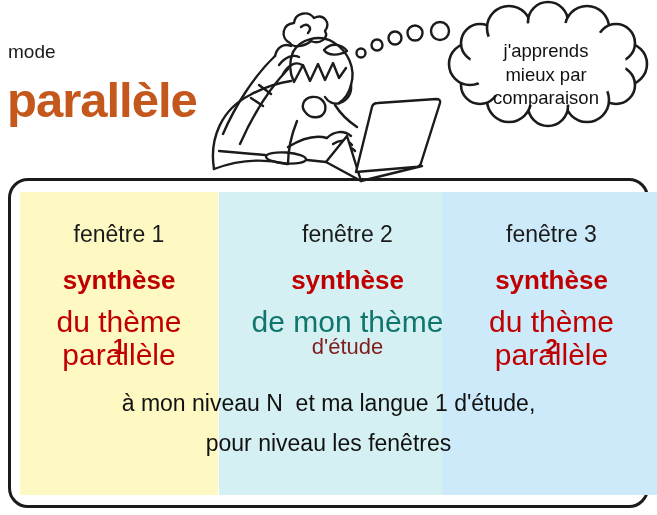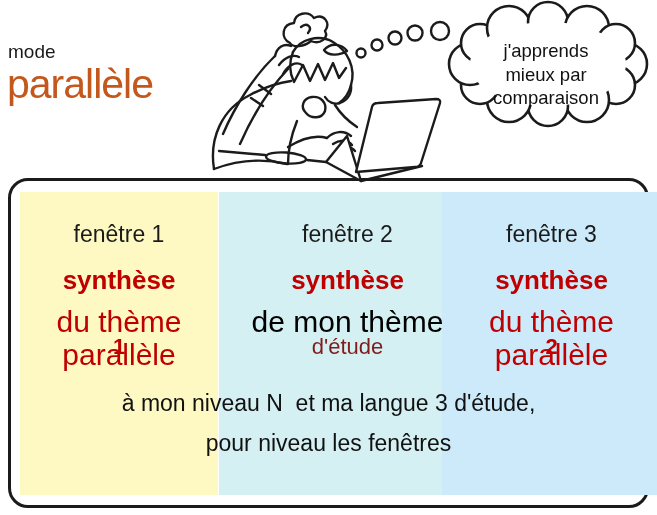--- a/index.html
+++ b/index.html
@@ -1,21 +1,21 @@
 <!DOCTYPE html>
 <html><head>
 <meta charset="utf-8">
 <style>
   html,body{margin:0;padding:0;background:#fff;}
   .stage{
     position:relative;width:657px;height:515px;background:#ffffff;overflow:hidden;
     font-family:"Liberation Sans",sans-serif;color:#1a1a1a;
   }
   .mode-label{position:absolute;left:8px;top:42px;font-size:19px;line-height:1;}
-  .mode-title{position:absolute;left:7px;top:64px;font-size:41px;font-weight:normal;line-height:1;letter-spacing:-1px;}
+  .mode-title{position:absolute;left:7px;top:76px;font-size:49px;font-weight:bold;line-height:1;letter-spacing:-1px;}
   .illustration{position:absolute;left:200px;top:0;width:457px;height:190px;z-index:3;}
   .bubble-text{font-family:"Liberation Sans",sans-serif;font-size:18.5px;fill:#111;}
   .panel{
     position:absolute;left:8px;top:178px;width:641px;height:330px;box-sizing:border-box;
     border:3px solid #1b1b1b;border-radius:20px;background:#fff;z-index:1;
   }
   .window-col{position:absolute;top:11px;height:303px;text-align:center;z-index:1;}
   .col-1{left:9px;width:198px;}
   .col-2{left:208px;width:213px;padding-left:44px;}
   .col-3{left:431px;width:193px;padding-left:26px;}
@@ -100,30 +100,30 @@
     <div class="window-col col-1" style="background-color: #fef9c3;">
       <div class="win-title">fenêtre 1</div>
       <div class="win-heading" style="color: rgb(192, 0, 0);">synthèse</div>
       <div class="win-line1" style="color: rgb(192, 0, 0);">du thème parallèle</div>
       <div class="win-line2 bold" style="color: rgb(192, 0, 0);">1</div>
     </div>
 
     <div class="window-col col-2" style="background-color: rgb(213, 240, 242);">
       <div class="win-title">fenêtre 2</div>
       <div class="win-heading" style="color: rgb(192, 0, 0);">synthèse</div>
-      <div class="win-line1" style="color: #000000;">de mon thème</div>
+      <div class="win-line1" style="color: #0f766e;">de mon thème</div>
       <div class="win-line2" style="color: #7f1d1d;">d'étude</div>
     </div>
 
     <div class="window-col col-3" style="background-color: rgb(205, 234, 250);">
       <div class="win-title">fenêtre 3</div>
       <div class="win-heading" style="color: rgb(192, 0, 0);">synthèse</div>
       <div class="win-line1" style="color: rgb(192, 0, 0);">du thème parallèle</div>
       <div class="win-line2 bold" style="color: rgb(192, 0, 0);">2</div>
     </div>
 
     <div class="panel-footer">
-      <div class="line">à mon niveau N  et ma langue 3 d'étude,</div>
+      <div class="line">à mon niveau N  et ma langue 1 d'étude,</div>
       <div class="line">pour niveau les fenêtres</div>
     </div>
 
   </div>
 </div>
 
 </body></html>

